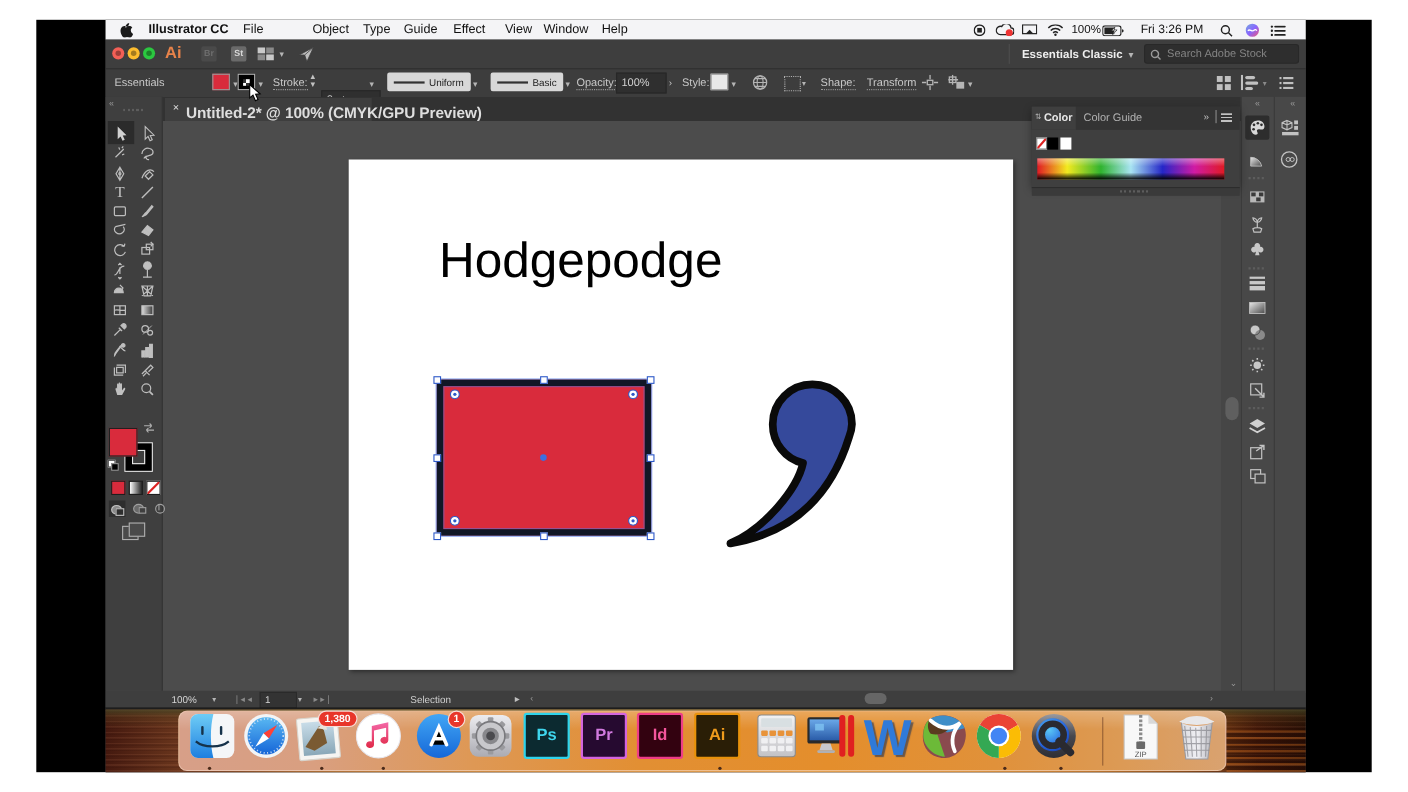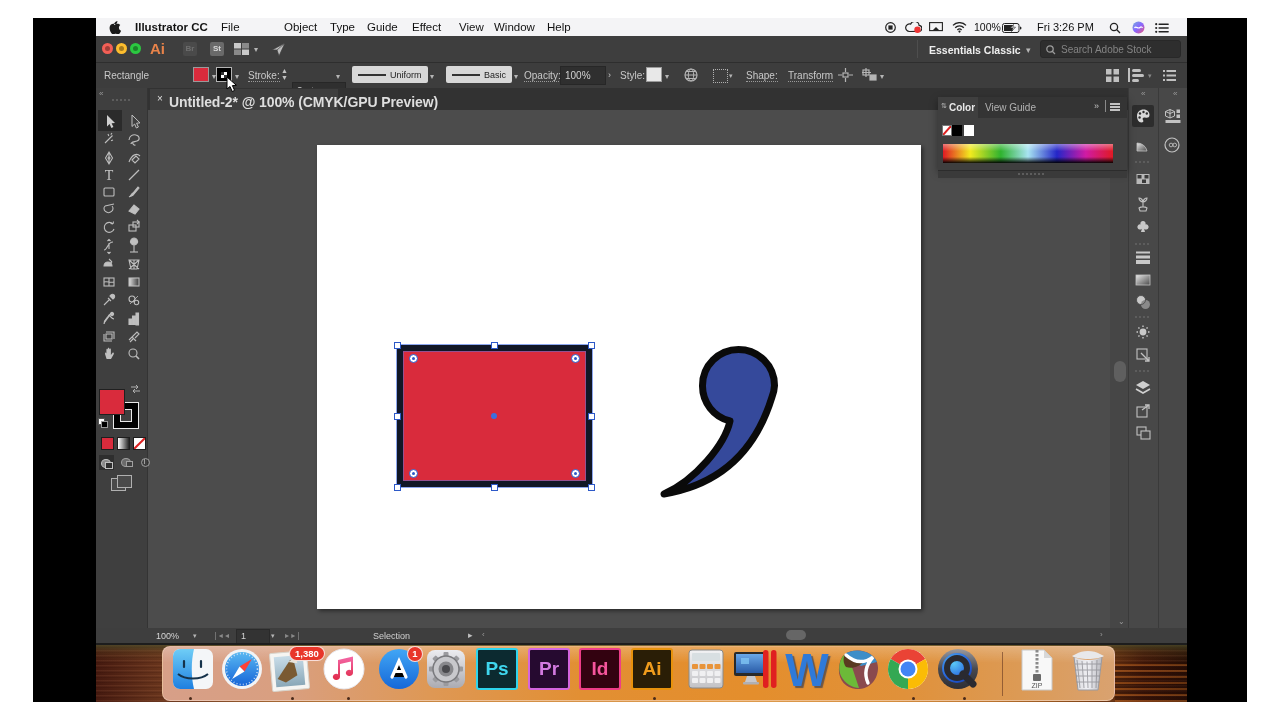--- a/index.html
+++ b/index.html
@@ -44,21 +44,21 @@
   .statusbar{left:96px;top:628px;width:1091px;height:15px;background:#3e3e3e;
              color:#cfcfcf;font-size:9px;}
   .winbottom{left:96px;top:643px;width:1091px;height:2px;background:#1d1d1d;}
   
   .photo{left:96px;top:645px;width:1091px;height:57px;}
   .dock{left:162px;top:646px;width:953px;height:55px;border-radius:8px;
         background:linear-gradient(180deg,rgba(255,255,255,.22),rgba(255,255,255,0) 30%),
         linear-gradient(90deg,#d79f88 0%,#d99f80 13%,#de9855 28%,#e28f33 44%,#e48e2c 62%,#e0913a 78%,#dc9a55 90%,#d9a270 100%);
         border:1px solid rgba(245,215,195,.5);box-sizing:border-box;}
   .dicon{position:absolute;top:648px;width:42px;height:42px;}
-  .dk-ps,.dk-pr,.dk-id,.dk-ai{border-radius:3px;font-weight:bold;font-size:19px;
+  .dk-ps,.dk-pr,.dk-id,.dk-ai{border-radius:3px;font-weight:bold;font-size:15px;
       text-align:center;line-height:37px;box-sizing:border-box;}
   .dk-ps{background:#0c2a30;border:2.5px solid #2ed4ec;color:#3fd6ee;}
   .dk-pr{background:#260a30;border:2.5px solid #d465de;color:#d27ae0;}
   .dk-id{background:#330210;border:2.5px solid #ee3d88;color:#f5559c;}
   .dk-ai{background:#2a1e06;border:2.5px solid #e8920c;color:#f09c1c;}
   .dotrun{top:697px;width:3px;height:3px;border-radius:50%;background:#4a2a1a;}
   .hnd{width:7px;height:7px;background:#fff;border:1px solid #2d59c8;box-sizing:border-box;z-index:5;}
   .cw{width:9px;height:9px;background:#fff;border:1px solid #2d59c8;border-radius:50%;box-sizing:border-box;z-index:5;}
   .cw::after{content:"";position:absolute;left:2px;top:2px;width:3px;height:3px;border-radius:50%;background:#2d59c8;}
   svg{display:block;}
@@ -166,21 +166,21 @@
   <div class="chev" style="left:1026px;top:45px;font-size:9px;">▾</div>
   <div class="abs" style="left:1040px;top:40px;width:141px;height:18px;background:#2e2e2e;border:1px solid #282828;border-radius:3px;box-sizing:border-box;">
     <svg width="12" height="12" style="position:absolute;left:4px;top:3px;" viewBox="0 0 12 12">
         <circle cx="5" cy="5" r="3.2" fill="none" stroke="#9a9a9a" stroke-width="1.3"></circle>
         <line x1="7.5" y1="7.5" x2="10" y2="10" stroke="#9a9a9a" stroke-width="1.3"></line>
       </svg>
     <span style="position:absolute;left:20px;top:3px;color:#848484;font-size:10px;">Search Adobe Stock</span>
   </div>
 
   <div class="abs controlbar"></div>
-  <div class="cb" style="left:104px;">Rectangle</div>
+  <div class="cb" style="left:104px;">Essentials</div>
 
   <div class="abs" style="left:193px;top:67px;width:16px;height:15px;background:#d92b3c;border:1px solid #9a9a9a;box-sizing:border-box;"></div>
   <div class="chev" style="left:212px;top:72px;">▾</div>
 
   <div class="abs" style="left:216px;top:67px;width:16px;height:15px;background:#000;border:1px solid #b4b4b4;box-sizing:border-box;">
     <div style="position:absolute;left:4px;top:3.5px;width:6px;height:6px;background:
       conic-gradient(#fff 25%,#333 25% 50%,#fff 50% 75%,#333 75%);"></div>
   </div>
   <div class="chev" style="left:235px;top:72px;">▾</div>
 
@@ -285,20 +285,21 @@
   </div>
 
   <div class="abs tabrow"></div>
   <div class="abs doctab">
       <span style="position:absolute;left:7px;top:4px;">×</span>
     <span style="position:absolute;left:19px;top:5px;font-weight:bold;font-size:14px;white-space:nowrap;letter-spacing:-0.1px;">Untitled-2* @ 100% (CMYK/GPU Preview)</span>
     </div>
 
   <div class="abs canvas"></div>
   <div class="abs artboard"></div>
+  <div class="abs" style="left:399px;top:211px;color:#000;font-size:45px;letter-spacing:0px;">Hodgepodge</div>
 
   <div class="abs" style="left:397px;top:345px;width:195px;height:142px;background:#d92b3c;border:6px solid #111726;box-sizing:border-box;outline:1px solid rgba(80,120,230,.65);"></div>
   <div class="abs" style="left:403px;top:351px;width:183px;height:130px;border:1px solid rgba(80,120,230,.5);box-sizing:border-box;"></div>
 
   <div class="abs hnd" style="left:394px;top:342px;"></div>
   <div class="abs hnd" style="left:491px;top:342px;"></div>
   <div class="abs hnd" style="left:588px;top:342px;"></div>
   <div class="abs hnd" style="left:394px;top:413px;"></div>
   <div class="abs hnd" style="left:588px;top:413px;"></div>
   <div class="abs hnd" style="left:394px;top:484px;"></div>
@@ -612,21 +613,21 @@
   </div>
   <div class="abs vscroll"></div>
   <div class="abs" style="left:1114px;top:361px;width:12px;height:21px;background:#5f5f5f;border-radius:6px;"></div>
   <div class="abs" style="left:1118px;top:617px;color:#9a9a9a;font-size:8px;">⌄</div>
 
   <div class="abs panel"></div>
   <div class="abs" style="left:938px;top:97px;width:189px;height:21px;background:#343434;"></div>
   <div class="abs" style="left:938px;top:97px;width:40px;height:21px;background:#3f3f3f;"></div>
   <div class="abs" style="left:941px;top:102px;color:#b5b5b5;font-size:7px;">⇅</div>
   <div class="abs" style="left:949px;top:102px;color:#e8e8e8;font-size:10px;font-weight:bold;">Color</div>
-  <div class="abs" style="left:985px;top:102px;color:#b2b2b2;font-size:10px;">View Guide</div>
+  <div class="abs" style="left:985px;top:102px;color:#b2b2b2;font-size:10px;">Color Guide</div>
   <div class="abs" style="left:1094px;top:101px;color:#c2c2c2;font-size:9px;letter-spacing:-1px;">»</div>
   <div class="abs" style="left:1105px;top:100px;width:1px;height:12px;background:#8a8a8a;"></div>
   <div class="abs" style="left:1110px;top:103px;width:10px;height:8px;background:repeating-linear-gradient(180deg,#c2c2c2 0 1.5px,transparent 1.5px 3px);"></div>
 
   <div class="abs" style="left:942px;top:125px;width:10px;height:11px;background:#fff;border:1px solid #777;box-sizing:border-box;">
     <svg width="8" height="9">
         <line x1="0" y1="9" x2="8" y2="0" stroke="#d22" stroke-width="2"></line>
       </svg>
   </div>
   <div class="abs" style="left:952px;top:125px;width:10px;height:11px;background:#000;"></div>

